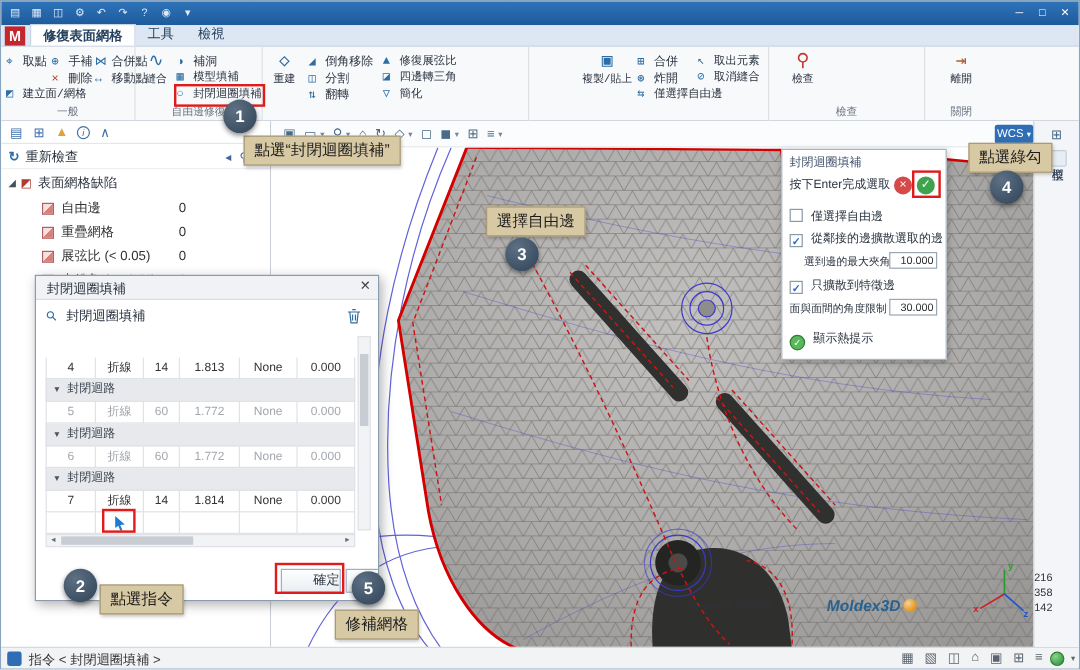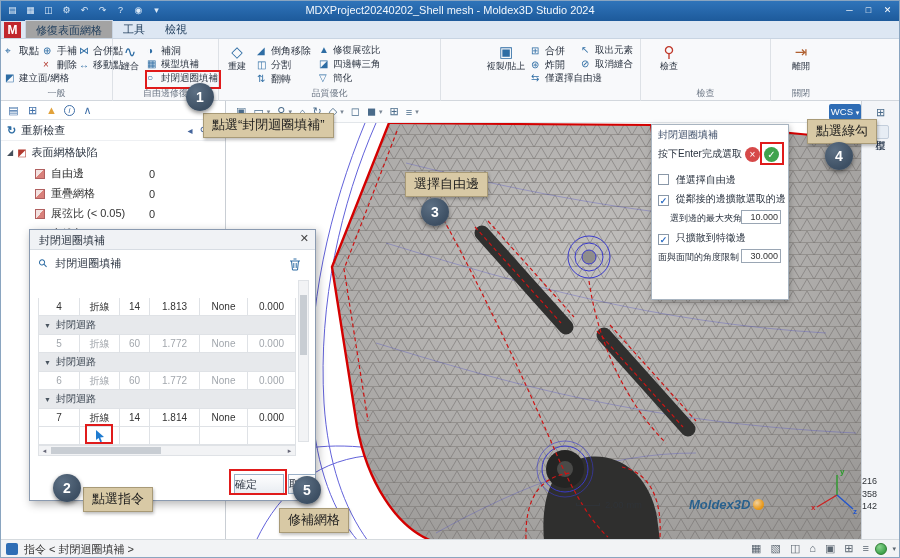--- a/index.html
+++ b/index.html
@@ -12,24 +12,24 @@
   .qat { position:absolute; left:4px; top:2px; display:flex; gap:3px; }
   .qicon { width:15px; height:15px; font-size:9px; line-height:15px; text-align:center; color:#dcEAF8; color:#dceaf8; cursor:default; }
   .ttext { position:absolute; left:150px; right:150px; top:3px; text-align:center; font-size:11px; color:#f2f7fc; white-space:nowrap; overflow:hidden; }
   .winctl { position:absolute; right:3px; top:2px; display:flex; gap:2px; }
   .wbtn { width:17px; height:15px; font-size:9px; line-height:15px; text-align:center; color:#fff; }
 
   
   .tabrow { position:absolute; left:0; top:20px; right:0; height:18px; background:#dde7f3; border-bottom:1px solid #c8d4e2; display:flex; align-items:flex-end; }
   .applogo { width:17px; height:16px; margin:0 4px 0 3px; background:#c1272d; color:#fff; font-weight:bold; font-size:12px; line-height:16px; text-align:center; }
   .rtab { padding:2px 10px 2px 10px; font-size:11px; color:#24415f; height:18px; line-height:14px; }
-  .rtab.active { background:#a3a3a3; border:1px solid #c8d4e2; border-bottom:none; }
-
-  
-  .ribbon { position:absolute; left:0; top:38px; right:0; height:62px; background:#f8f9fb; border-bottom:1px solid #d2d7dd; }
+  .rtab.active { background:#ffffff; border:1px solid #c8d4e2; border-bottom:none;font-weight:bold; }
+
+  
+  .ribbon { position:absolute; left:0; top:38px; right:0; height:62px; background:#f8f9fb; border-bottom:1px solid #d2d7dd;font-family:Liberation Mono, monospace; }
   .rgroup { position:absolute; top:0; height:62px; border-right:1px solid #dde1e6; }
   .rgl { position:absolute; left:0; right:0; bottom:1px; text-align:center; font-size:9px; color:#6b7684; white-space:nowrap; }
   .smbtn { position:absolute; height:14px; font-size:10px; color:#2a3340; white-space:nowrap; overflow:visible; cursor:default; }
   .smbtn .sico { display:inline-block; width:12px; font-size:10px; color:#2e6da4; margin-right:2px; }
   .smbtn.tiny { font-size:9.5px; }
   .bigbtn { position:absolute; top:3px; width:34px; height:46px; text-align:center; font-size:9px; color:#2a3340; line-height:10px; cursor:default; }
   .bigbtn .bicon { display:block; font-size:15px; line-height:19px; color:#2e6da4; }
   .twoline { white-space:normal; line-height:11px; }
 
   
@@ -88,21 +88,21 @@
   .trowd.muted .tcell { color:#a2a7ad; }
   .grow { background:#e7e9ec; border:1px solid #dfe2e6; border-top:none; width:258px; font-size:10px; color:#3a4450; line-height:17px; padding-left:5px; }
   .garrow { font-size:7px; margin-right:5px; color:#4a5560; }
   .cursorcell { position:relative; }
   .cursorcell svg { margin-top:2px; }
   .vscroll { position:absolute; left:268px; top:50px; width:11px; height:162px; background:#f2f3f5; border:1px solid #dfe2e6; }
   .vthumb { position:absolute; left:1px; top:14px; width:7px; height:60px; background:#c8cdd3; }
   .hscroll { position:absolute; left:8px; top:215px; width:258px; height:11px; background:#f2f3f5; border:1px solid #dfe2e6; font-size:7px; color:#667; }
   .harrow { position:absolute; top:0px; width:11px; text-align:center; line-height:10px; }
   .hthumb { position:absolute; left:12px; top:1px; width:110px; height:7px; background:#c8cdd3; }
-  .dbtn { position:absolute; top:244px; height:20px; background:linear-gradient(#fefefe,#e9edf2); border:1px solid #9bb0c8; font-size:11px; color:#2a3340; text-align:left; line-height:18px; }
+  .dbtn { position:absolute; top:244px; height:20px; background:linear-gradient(#fefefe,#e9edf2); border:1px solid #9bb0c8; font-size:11px; color:#2a3340; text-align:right; line-height:18px; }
 
   
   .selpanel { position:absolute; left:650px; top:123px; width:138px; height:176px; background:#fff; border:1px solid #a8b4c0; box-shadow:1px 2px 6px rgba(0,0,0,.25); z-index:20; }
   .sptitle { position:absolute; left:6px; top:3px; font-size:10px; color:#40506a; }
   .sprow { position:absolute; left:6px; right:4px; font-size:10px; color:#2a3340; white-space:nowrap; }
   .cb { display:inline-block; width:11px; height:11px; border:1px solid #8a98a8; background:#fff; margin-right:4px; vertical-align:-2px; text-align:center; font-size:9px; line-height:10px; color:#2b6cc4; font-weight:bold; }
   .cb.on::before { content:"✓"; }
   .xcirc,.okcirc { display:inline-block; width:15px; height:15px; border-radius:50%; color:#fff; font-size:10px; line-height:15px; text-align:center; }
   .xcirc { background:#d64949; }
   .okcirc { background:#3fa34d; }
@@ -132,21 +132,20 @@
         <span class="qicon" data-name="save-icon">▤</span>
         <span class="qicon" data-name="open-project-icon">▦</span>
         <span class="qicon" data-name="import-icon">◫</span>
         <span class="qicon" data-name="settings-icon">⚙</span>
         <span class="qicon" data-name="undo-icon">↶</span>
         <span class="qicon" data-name="redo-icon">↷</span>
         <span class="qicon" data-name="help-icon">?</span>
         <span class="qicon" data-name="capture-icon">◉</span>
         <span class="qicon" data-name="capture-dropdown-icon">▾</span>
       </div>
-    <div class="ttext" data-name="window-title">MDXProject20240202_Shell mesh - Moldex3D Studio 2024</div>
     <div class="winctl" data-name="window-controls">
       <span class="wbtn" data-name="minimize-button">─</span>
       <span class="wbtn" data-name="maximize-button">□</span>
       <span class="wbtn" data-name="close-button">✕</span>
     </div>
   </div>
 
   <div class="tabrow" data-name="ribbon-tab-row">
     <span class="applogo" data-name="app-logo">M</span>
     <span class="rtab active" data-name="tab-mesh-repair">修復表面網格</span>
@@ -175,21 +174,20 @@
     </div>
 
     <div class="rgroup" style="left:218px;width:222px" data-name="ribbon-group-quality">
       <div class="bigbtn" style="left:2px;width:32px" data-name="rebuild-button"><span class="bicon" data-name="rebuild-icon">◇</span><span>重建</span></div>
       <div class="smbtn" style="left:38px;top:5px;width:58px" data-name="chamfer-remove-button"><span class="sico" data-name="chamfer-remove-icon">◢</span><span>倒角移除</span></div>
       <div class="smbtn" style="left:38px;top:19px;width:58px" data-name="split-button"><span class="sico" data-name="split-icon">◫</span><span>分割</span></div>
       <div class="smbtn" style="left:38px;top:33px;width:58px" data-name="flip-button"><span class="sico" data-name="flip-icon">⇅</span><span>翻轉</span></div>
       <div class="smbtn tiny" style="left:100px;top:5px;width:76px" data-name="fix-aspect-button"><span class="sico" data-name="fix-aspect-icon">▲</span><span>修復展弦比</span></div>
       <div class="smbtn tiny" style="left:100px;top:19px;width:76px" data-name="quad-to-tri-button"><span class="sico" data-name="quad-to-tri-icon">◪</span><span>四邊轉三角</span></div>
       <div class="smbtn tiny" style="left:100px;top:33px;width:76px" data-name="simplify-button"><span class="sico" data-name="simplify-icon">▽</span><span>簡化</span></div>
-      <div class="rgl" data-name="group-label-quality">品質優化</div>
     </div>
 
     <div class="rgroup" style="left:440px;width:200px" data-name="ribbon-group-other">
       <div class="bigbtn twoline" style="left:44px;width:42px" data-name="copy-paste-button"><span class="bicon" data-name="copy-paste-icon">▣</span><span>複製/貼上</span></div>
       <div class="smbtn" style="left:90px;top:5px;width:46px" data-name="merge-button"><span class="sico" data-name="merge-icon">⊞</span><span>合併</span></div>
       <div class="smbtn" style="left:90px;top:19px;width:46px" data-name="explode-button"><span class="sico" data-name="explode-icon">⊛</span><span>炸開</span></div>
       <div class="smbtn tiny" style="left:90px;top:33px;width:108px" data-name="reverse-normal-button"><span class="sico" data-name="reverse-normal-icon">⇆</span><span>僅選擇自由邊</span></div>
       <div class="smbtn tiny" style="left:140px;top:5px;width:58px" data-name="extract-button"><span class="sico" data-name="extract-icon">↖</span><span>取出元素</span></div>
       <div class="smbtn tiny" style="left:140px;top:19px;width:58px" data-name="unsew-button"><span class="sico" data-name="unsew-icon">⊘</span><span>取消縫合</span></div>
     </div>
@@ -383,20 +381,24 @@
       <span class="valbox" data-name="max-angle-input">10.000</span>
     </div>
     <div class="sprow" style="top:106px" data-name="option-feature-row">
       <span class="cb on" data-name="feature-edge-checkbox"></span>
       <span data-name="feature-option-label">只擴散到特徵邊</span>
     </div>
     <div class="sprow" style="top:126px;font-size:9px" data-name="face-angle-row">
       <span data-name="face-angle-label">面與面間的角度限制</span>
       <span class="valbox" data-name="face-angle-input">30.000</span>
     </div>
+    <div class="sprow" style="top:150px" data-name="hint-row">
+      <span class="hintico" data-name="hint-check-icon">✓</span>
+      <span data-name="hint-label">顯示熱提示</span>
+    </div>
   </div>
 
   <div class="dialog" data-name="closed-loop-fill-dialog">
     <div class="dtitlebar" data-name="dialog-title-bar">
       <span class="dtitle" data-name="dialog-title">封閉迴圈填補</span>
       <span class="dclose" data-name="dialog-close-icon">✕</span>
     </div>
     <div class="dsection" data-name="dialog-section-header">
       <span class="dsecico" data-name="fill-tool-icon">⚲</span>
       <span data-name="dialog-section-title">封閉迴圈填補</span>

